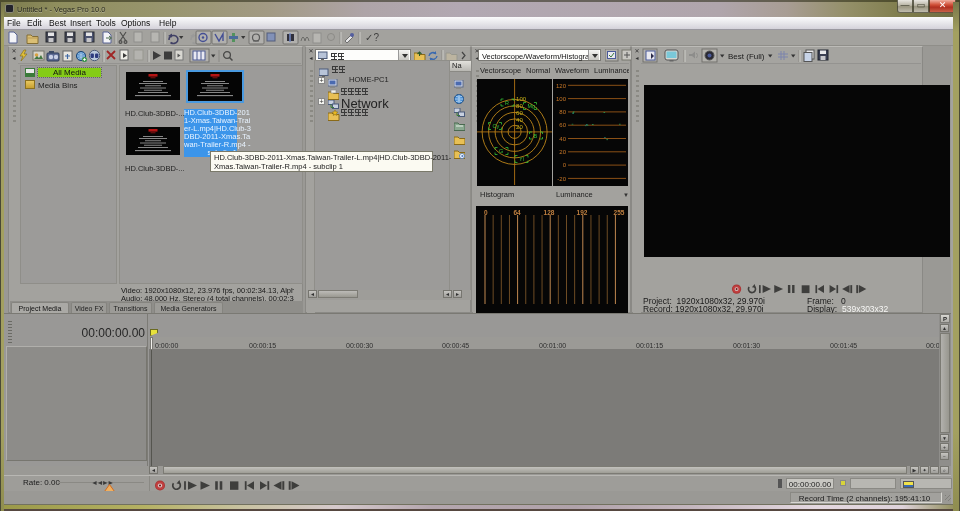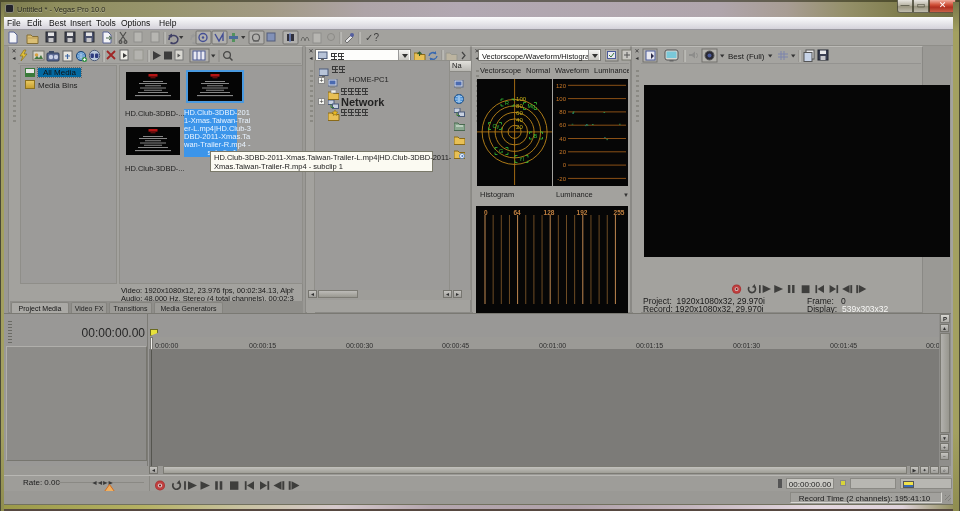--- a/index.html
+++ b/index.html
@@ -245,21 +245,21 @@
             <g transform="translate(205,3)">
               <circle cx="4" cy="4" r="3.4" fill="none" stroke="#4a4a48" stroke-width="1.3"></circle>
               <path d="M6.5 6.5 l3 3" stroke="#4a4a48" stroke-width="1.5"></path>
             </g>
           </svg>
         </div>
       <div class="abs" style="left:11px;top:18px;width:97px;height:219px;background:#9c9b99;border:1px solid #8f8e89;">
         <div class="abs icbx" style="left:4px;top:2px;background:#3a7a3a;">
             <div style="position:absolute;left:1px;top:1px;right:1px;height:4px;background:#e8e8e8;"></div>
           </div>
-        <div class="abs" style="left:17px;top:2px;background:#0369a1;outline:1px dotted #666;padding:0 5px;font-size:8px;color:#111;">All Media</div>
+        <div class="abs" style="left:17px;top:2px;background:#84cc16;outline:1px dotted #666;padding:0 15px;font-size:8px;color:#111;">All Media</div>
         <div class="abs icbx" style="left:4px;top:14px;background:linear-gradient(#e8c860,#c8a030);border:1px solid #8a7020;"></div>
         <div class="abs" style="left:17px;top:15px;font-size:8px;color:#222;">Media Bins</div>
       </div>
       <div class="abs" id="thumbpane" style="left:110px;top:18px;width:184px;height:219px;background:#9c9b99;border:1px solid #8f8e89;overflow:hidden;">
         <div class="abs thumb" style="left:6px;top:6px;"><svg width="54" height="28" viewBox="0 0 54 28" xmlns="http://www.w3.org/2000/svg">
               <rect width="54" height="28" fill="#050505"></rect>
               <rect x="22.5" y="2" width="9" height="2.6" fill="#b51414"></rect>
               <rect x="24.5" y="5.2" width="5" height="1.1" fill="#7a1010"></rect>
               <g fill="#a8a8a8">
                 <rect x="17" y="9" width="20" height="0.8"></rect>
@@ -377,21 +377,21 @@
             <span class="cjk" style="position:absolute;left:37px;top:2px;"></span>
             <span class="cjk" style="position:absolute;left:44px;top:2px;"></span>
           </div>
 <div class="abs" style="left:3px;top:35px;width:130px;height:11px;">
             <span style="position:absolute;left:0;top:2px;width:7px;height:7px;background:#f4f4f0;border:1px solid #888;font-size:7px;line-height:6px;text-align:center;color:#333;">+</span>
    <span style="position:absolute;left:10px;top:0px;"><svg width="12" height="10" xmlns="http://www.w3.org/2000/svg">
                 <rect x="0" y="0" width="6" height="4.5" fill="#c8d0e0" stroke="#4a5a7a"></rect>
                 <rect x="4.5" y="4" width="6" height="4.5" fill="#c8d0e0" stroke="#4a5a7a"></rect>
                 <path d="M3 4.5 v3 h3" stroke="#3a7a3a" fill="none"></path>
               </svg></span>
-   <span style="position:absolute;left:23px;top:0px;font-size:11px;color:#222;font-weight:bold;">Network</span>
+   <span style="position:absolute;left:23px;top:0px;font-size:13px;color:#222;">Network</span>
           </div>
 <div class="abs" style="left:3px;top:45.5px;width:130px;height:11px;">
    <span style="position:absolute;left:10px;top:0px;"><svg width="12" height="11" xmlns="http://www.w3.org/2000/svg">
                 <path d="M0 3 h4 l1.5 1.5 h5.5 v6 h-11 z" fill="#e8c055" stroke="#8a6a18"></path>
                 <path d="M7 0 l0.9 1.8 2 .3 -1.45 1.4 .35 2 -1.8 -.95 -1.8 .95 .35 -2 -1.45 -1.4 2 -.3 z" fill="#e8b820" stroke="#8a6a10" stroke-width="0.5"></path>
               </svg></span>
    <span class="cjk" style="position:absolute;left:23px;top:2px;"></span>
             <span class="cjk" style="position:absolute;left:30px;top:2px;"></span>
             <span class="cjk" style="position:absolute;left:37px;top:2px;"></span>
             <span class="cjk" style="position:absolute;left:44px;top:2px;"></span>

